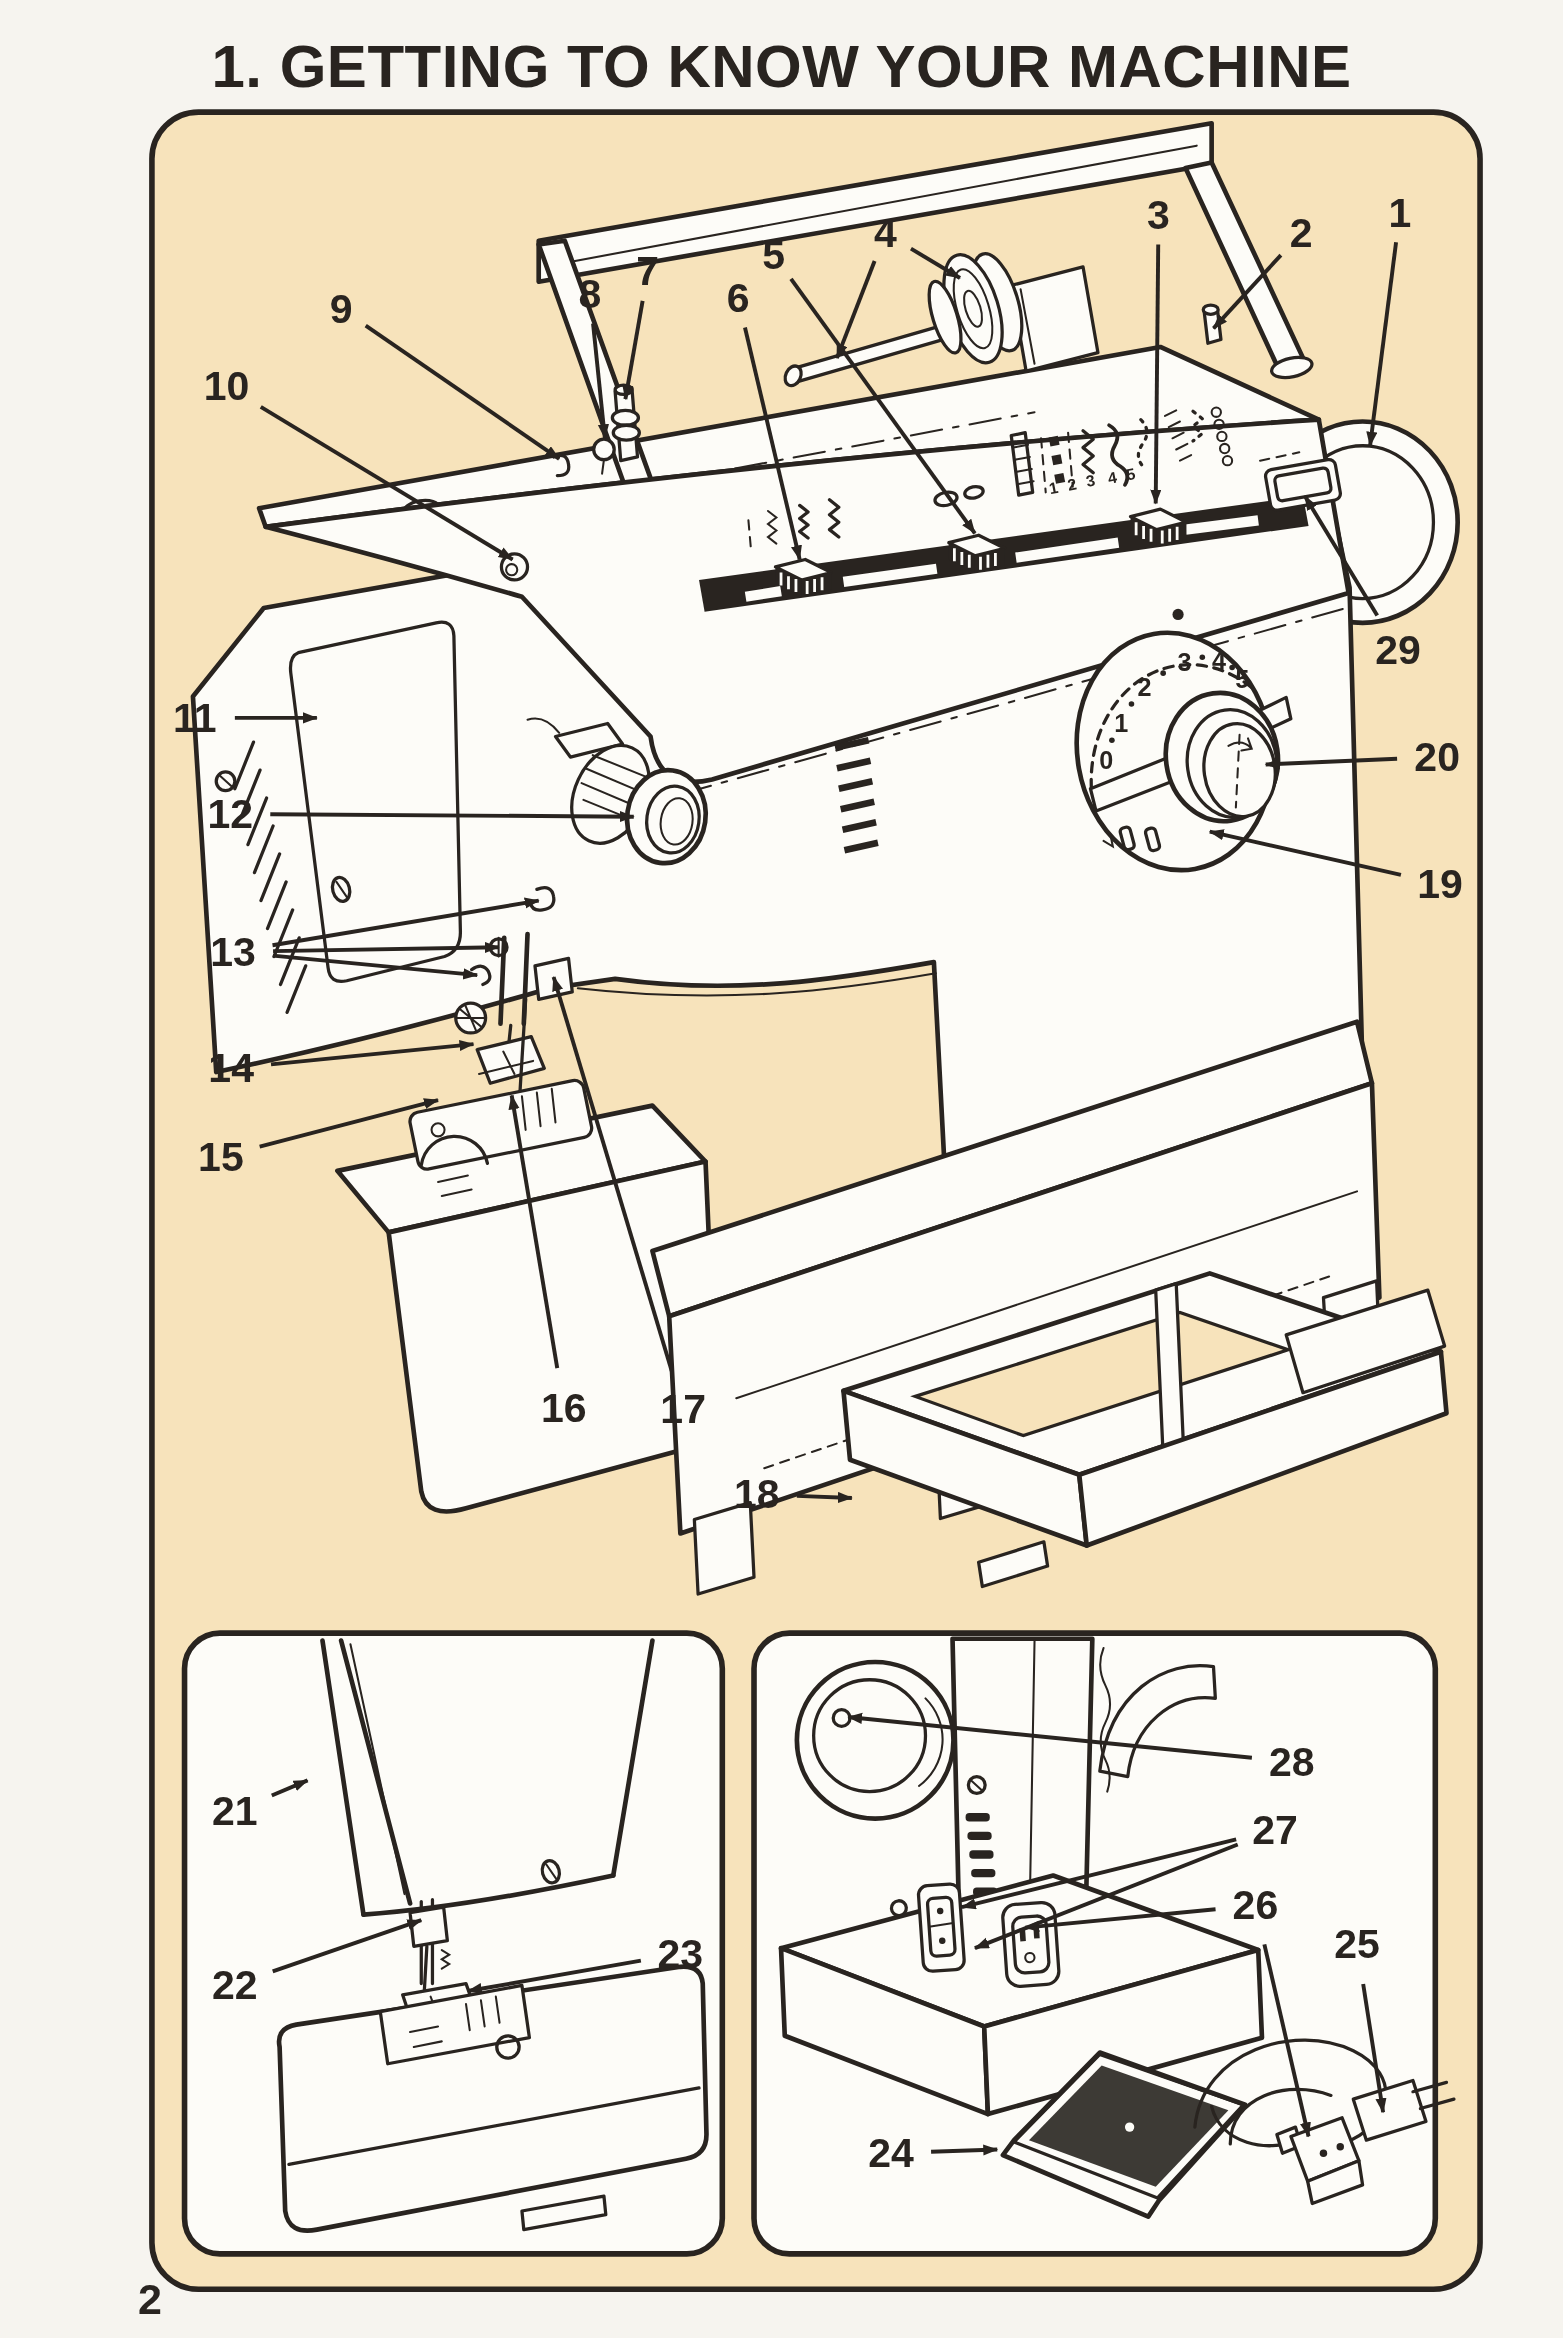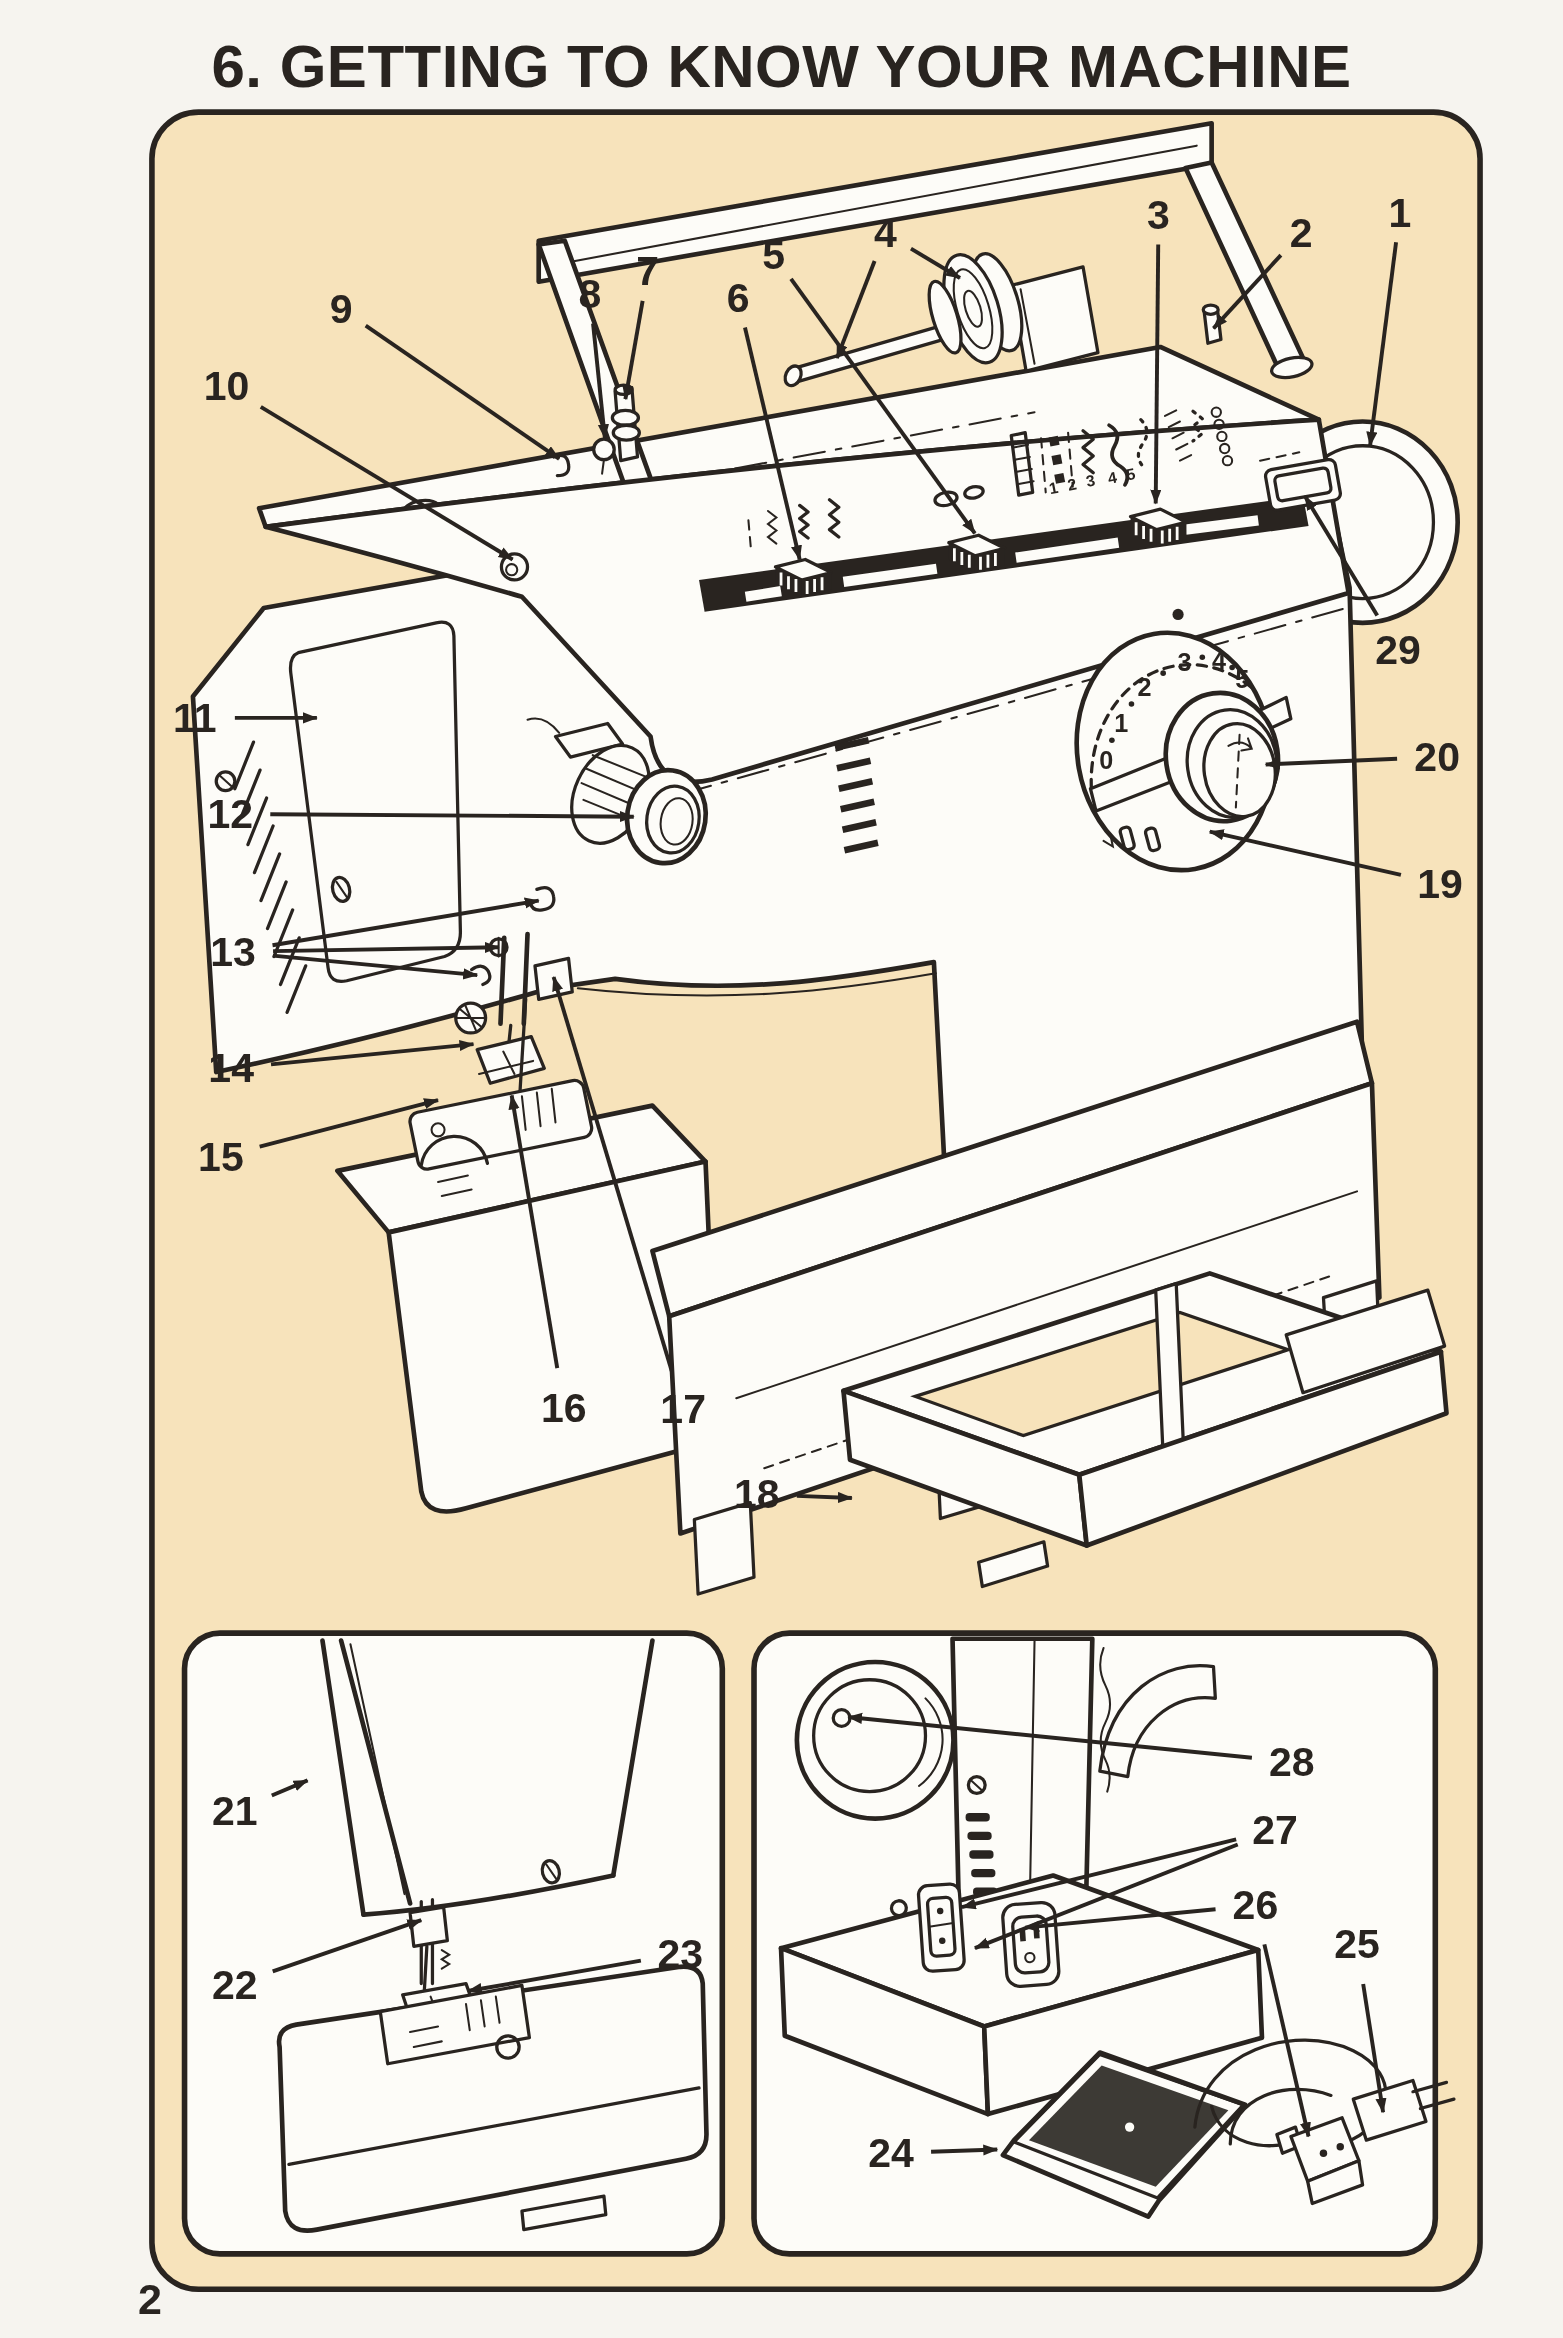--- a/index.html
+++ b/index.html
@@ -28,21 +28,21 @@
           fill:var(--line);text-anchor:middle;dominant-baseline:central}
   text.dial{font-family:"Liberation Sans",sans-serif;font-weight:bold;font-size:27px;
           fill:var(--line);text-anchor:middle;dominant-baseline:central}
   text.tiny{font-family:"Liberation Sans",sans-serif;font-weight:bold;font-size:17px;
           fill:var(--line);letter-spacing:3px}
   .lead{stroke:var(--line);stroke-width:4.2;fill:none}
 </style>
 </head>
 <body>
 
-<div class="title">6. GETTING TO KNOW YOUR MACHINE</div>
+<div class="title">1. GETTING TO KNOW YOUR MACHINE</div>
 
 <svg class="art" viewBox="0 0 1677 2508">
   <defs>
     <marker id="ah" markerWidth="20" markerHeight="16" refX="15" refY="6" orient="auto" markerUnits="userSpaceOnUse">
       <path d="M0,0 L16,6 L0,12 Z" style="fill:var(--line)"></path>
     </marker>
   </defs>
 
   <rect x="163" y="120" width="1425" height="2336" rx="50" class="bgf" style="stroke:var(--line);stroke-width:6"></rect>
 

